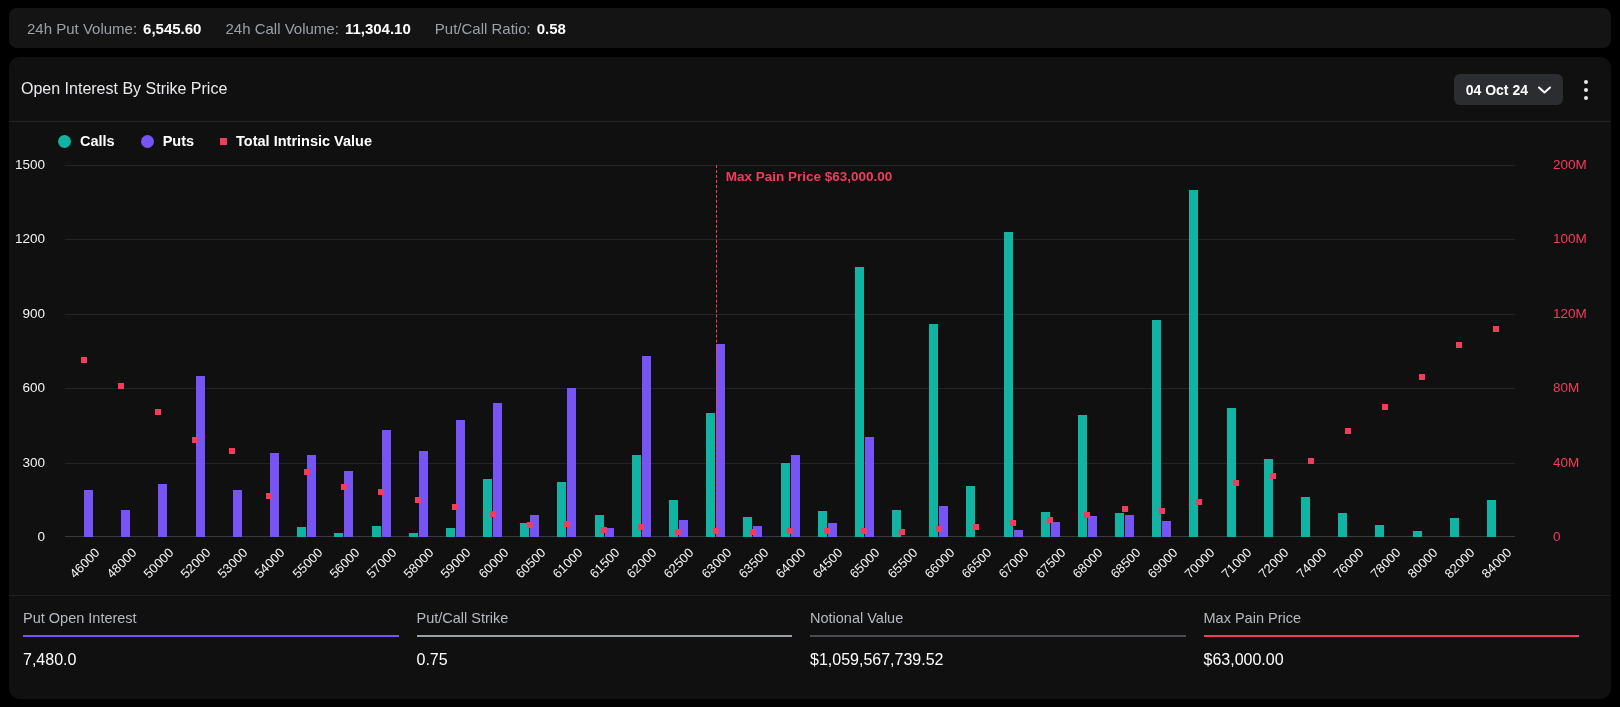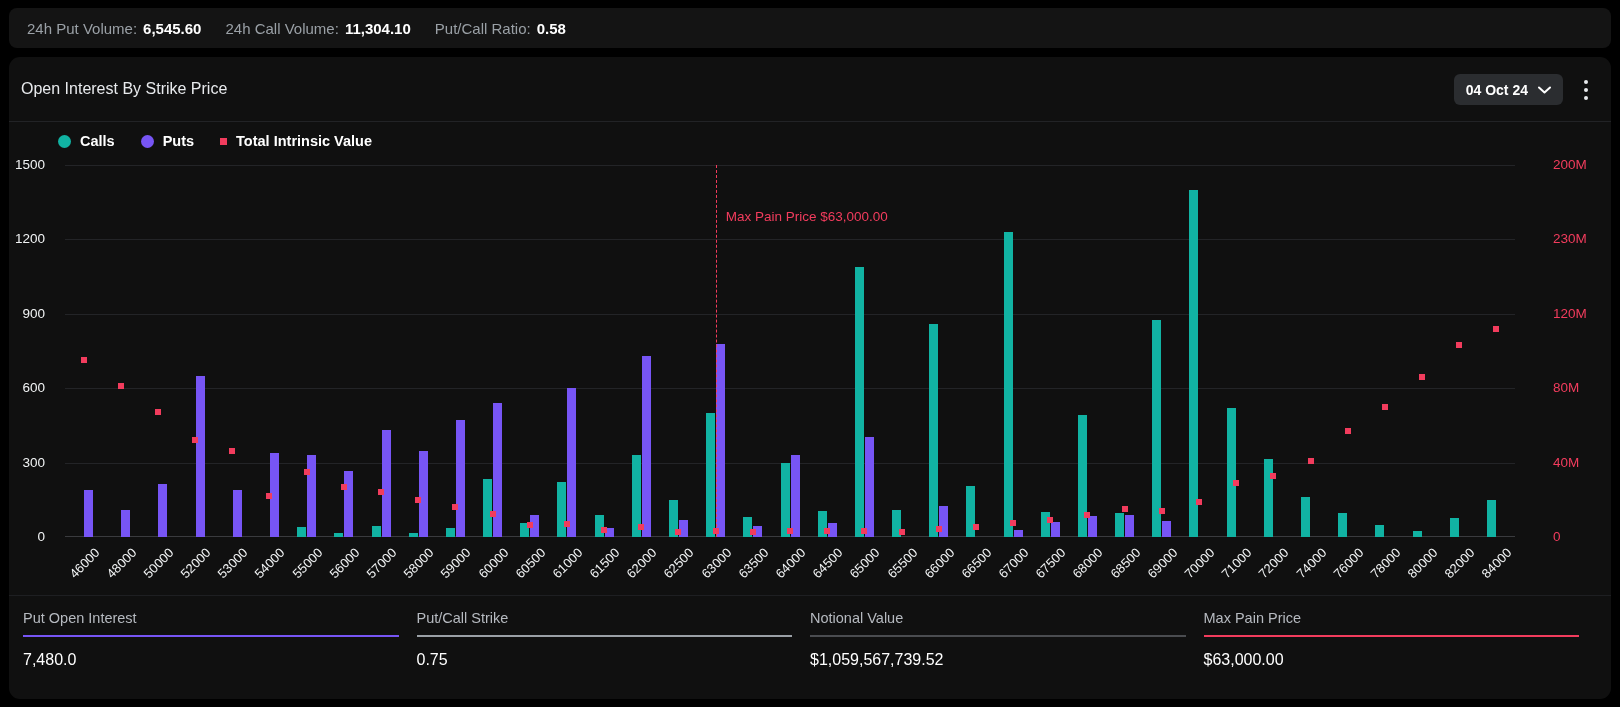--- a/index.html
+++ b/index.html
@@ -120,23 +120,22 @@
   .axis-line {
     position: absolute; left: 0; bottom: 0;
     width: 100%; height: 1px; background: #3a3b3e;
   }
   .maxpain-line {
     position: absolute; top: 0; height: 372px;
     width: 0; border-left: 1.5px dashed #f23c5d;
   }
   .maxpain-label {
     position: absolute;
-    color: #f23c5d; font-size: 13.5px; font-weight: 400;
+    color: #f23c5d; font-size: 13.5px; font-weight: 700;
     white-space: nowrap;
-    margin-top: 40px;
   }
 
   
   .xlabels {
     position: absolute; left: 56px; top: 374px;
     width: 1450px; height: 56px;
   }
   .xlab {
     position: absolute; top: 6px;
     color: #f1f3f4; font-size: 13px;
@@ -220,21 +219,21 @@
         <div class="ytick" style="top: 223.2px;">600</div>
         <div class="ytick" style="top: 148.8px;">900</div>
         <div class="ytick" style="top: 74.4px;">1200</div>
         <div class="ytick" style="top: 0px;">1500</div>
       </div>
     <div class="y-right" id="y-right">
         <div class="ytick" style="top: 372px;">0</div>
         <div class="ytick" style="top: 297.6px;">40M</div>
         <div class="ytick" style="top: 223.2px;">80M</div>
         <div class="ytick" style="top: 148.8px;">120M</div>
-        <div class="ytick" style="top: 74.4px;">230M</div>
+        <div class="ytick" style="top: 74.4px;">100M</div>
         <div class="ytick" style="top: 0px;">200M</div>
       </div>
 
     <div class="plot" id="plot">
       <div class="axis-line"></div>
     <div class="gridline" style="top: 297.6px;"></div>
         <div class="gridline" style="top: 223.2px;"></div>
         <div class="gridline" style="top: 148.8px;"></div>
         <div class="gridline" style="top: 74.4px;"></div>
         <div class="gridline" style="top: 0px;"></div>

